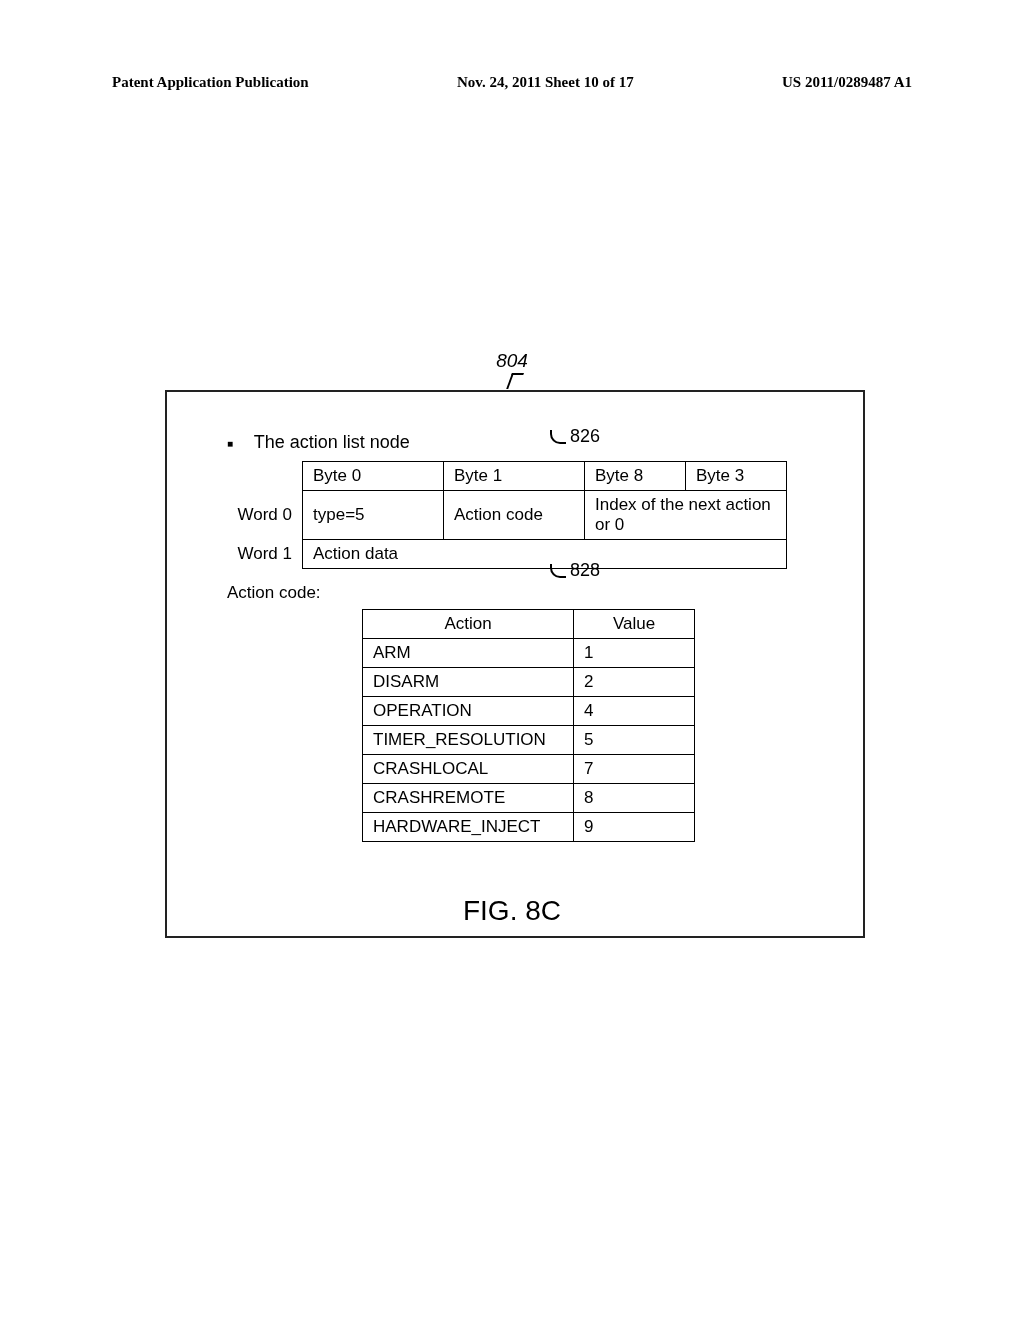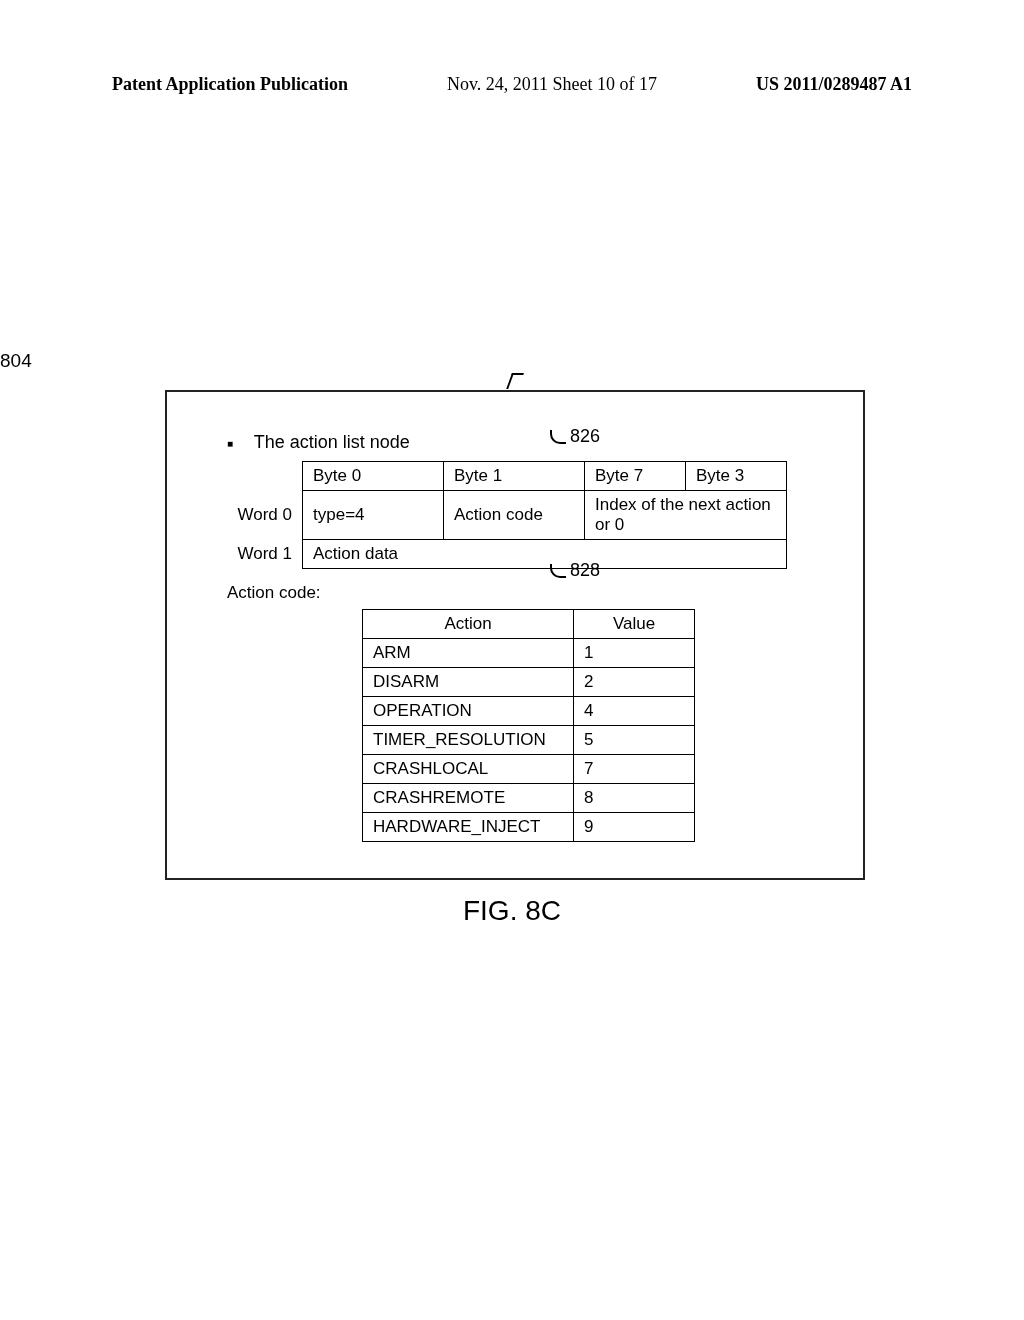--- a/index.html
+++ b/index.html
@@ -14,55 +14,57 @@
   .page {
     position: relative;
     width: 1024px;
     height: 1320px;
   }
   .header-line {
     position: absolute;
     top: 74px;
     left: 112px;
     right: 112px;
-    font-size: 18px;
+    font-size: 15px;
     font-family: "Times New Roman", Times, serif;
     display: flex;
     justify-content: space-between;
   }
   .header-line .left { font-weight: bold; }
-  .header-line .mid { font-weight: normal; }
+  .header-line .mid { font-weight: bold; }
   .header-line .right { font-weight: bold; text-align: center; }
 
   .ref-top-num {
     position: absolute;
     top: 350px;
     left: 0;
     width: 100%;
+    text-align: center;
     font-size: 19px;
     font-family: Arial, sans-serif;
+    font-style: italic;
   }
   .ref-top-tick {
     position: absolute;
     top: 373px;
     left: 50%;
     width: 10px;
     height: 14px;
     border-left: 2px solid #000;
     border-top: 2px solid #000;
     transform: skewX(-20deg);
     transform-origin: top left;
   }
 
   .figure-box {
     position: absolute;
     top: 390px;
     left: 165px;
     width: 700px;
-    height: 490px;
+    height: 548px;
     border: 2px solid #222;
     box-sizing: border-box;
     padding: 30px 40px 20px 40px;
   }
 
   .bullet-title {
     font-size: 18px;
     margin: 10px 0 8px 20px;
   }
   .bullet-title::before {
@@ -175,26 +177,26 @@
     <div class="bullet-title">
       <span>The action list node</span>
     </div>
 
     <table class="byte-table condensed">
       <tbody>
           <tr>
         <th></th>
         <th class="w">Byte 0</th>
         <th class="w">Byte 1</th>
-        <th style="width:80px">Byte 7</th>
+        <th style="width:80px">Byte 8</th>
         <th style="width:80px">Byte 3</th>
       </tr>
       <tr>
         <td>Word 0</td>
-        <td>type=4</td>
+        <td>type=5</td>
         <td>Action code</td>
         <td colspan="2">Index of the next action or 0</td>
       </tr>
       <tr>
         <td>Word 1</td>
         <td colspan="4">Action data</td>
       </tr>
     </tbody>
       </table>
 

